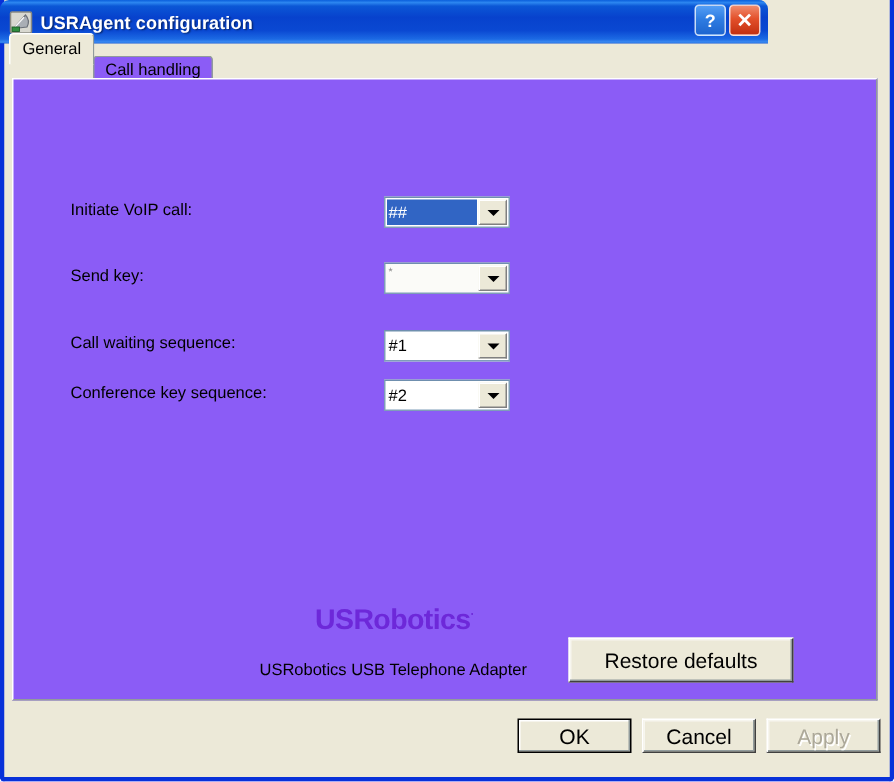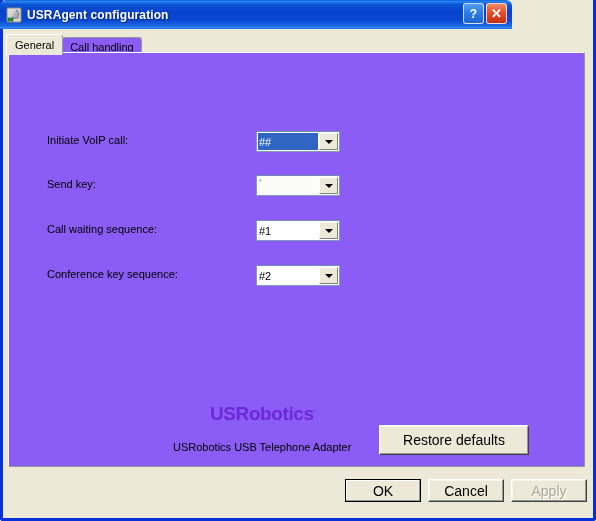--- a/index.html
+++ b/index.html
@@ -106,21 +106,21 @@
     border: 1px solid #919b9c;
     border-bottom: none;
     border-radius: 3px 3px 0 0;
     font-size: 11px;
     white-space: nowrap;
     margin-right: 13px;
   }
   .tab.selected {
     height: 21px;
     line-height: 20px;
-    margin: 0 -1px 0 -2px;
+    margin: 0 -1px 12px -2px;
     padding: 0 8px;
     background: #ece9d8;
     border-color: #ffffff #919b9c #ece9d8 #ffffff;
     position: relative;
     z-index: 3;
   }
 
   
   #panel {
     position: absolute;
@@ -337,21 +337,21 @@
     <div class="form-row" style="top:167px;">
       <div class="form-label">Call waiting sequence:</div>
       <div class="combo">
         <div class="combo-text">#1</div>
         <div class="combo-arrow">
             <span class="tri"></span>
           </div>
       </div>
     </div>
 
-    <div class="form-row" style="top:212px;">
+    <div class="form-row" style="top:200px;">
       <div class="form-label">Conference key sequence:</div>
       <div class="combo">
         <div class="combo-text">#2</div>
         <div class="combo-arrow">
             <span class="tri"></span>
           </div>
       </div>
     </div>
 
   </div>

